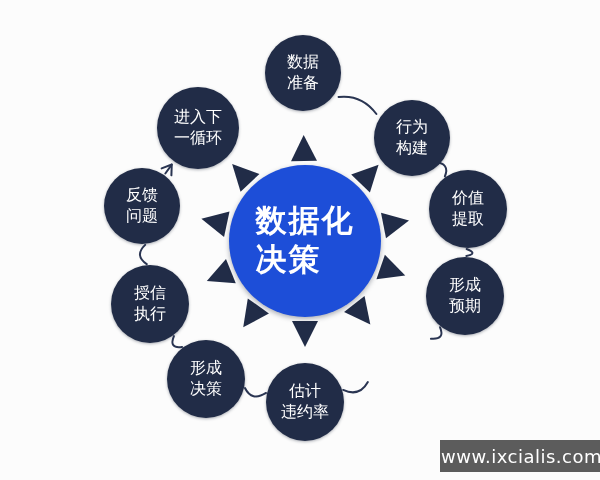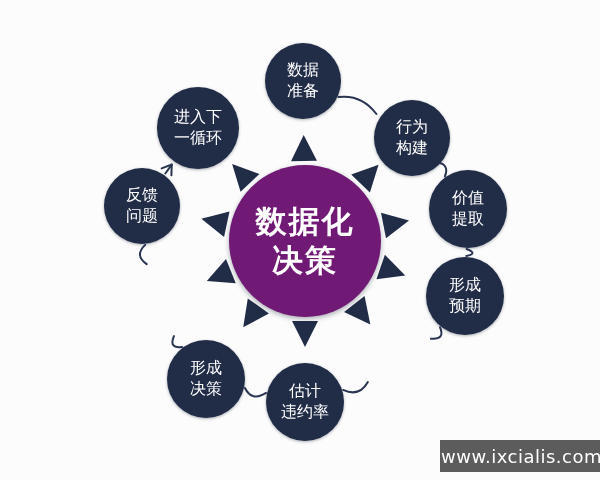--- a/index.html
+++ b/index.html
@@ -28,27 +28,28 @@
     box-shadow: 0 1px 3px rgba(20,28,50,0.35);
   }
   .node .label {
     white-space: pre-line;
     font-size: 16px;
     line-height: 1.3;
   }
   .center-node {
     position: absolute;
     border-radius: 50%;
-    background: #701a75;
+    background: #1d4ed8;
     color: #ffffff;
     display: flex;
     align-items: center;
     justify-content: center;
-    text-align: center;
+    text-align: left;
     box-shadow: 0 2px 5px rgba(20,28,50,0.35);
+    font-family: Liberation Serif, serif;
   }
   .center-node .label {
     white-space: pre-line;
     font-size: 31px;
     font-weight: bold;
     letter-spacing: 2px;
     line-height: 1.25;
   }
   .badge {
     position: absolute;
@@ -90,21 +91,21 @@
       <path d="M 206.8014479060409 280.9129598833511 L 225.99289956603494 259.0797699381757 L 235.7828708581777 283.16620724424115 Z" fill="#212c47"></path>
       <path d="M 201.36225780372675 218.74649707441986 L 229.51203926727058 211.49461431511352 L 224.0536328892981 236.91519258967114 Z" fill="#212c47"></path>
       <path d="M 232.11796246790098 164.03111924180197 L 259.43426837064766 173.97191557949878 L 240.55510893939154 191.8486417666174 Z" fill="#212c47"></path>
     </svg>
 
   <div class="center-node" id="center-node" style="left: 229px; top: 165px; width: 152px; height: 152px;">
     <span class="label">数据化
 决策</span>
   </div>
 
-  <div class="node" id="node-0" style="left: 265px; top: 43px; width: 76px; height: 76px;">
+  <div class="node" id="node-0" style="left: 265px; top: 35px; width: 76px; height: 76px;">
     <span class="label">数据
 准备</span>
   </div>
   <div class="node" id="node-1" style="left: 374px; top: 100px; width: 76px; height: 76px; text-align: right;">
     <span class="label">行为
 构建</span>
   </div>
   <div class="node" id="node-2" style="left: 429px; top: 170px; width: 78px; height: 78px;">
     <span class="label">价值
 提取</span>
@@ -114,20 +115,24 @@
 预期</span>
   </div>
   <div class="node" id="node-5" style="left: 266px; top: 363px; width: 78px; height: 78px; font-family: Liberation Serif, serif;">
     <span class="label">估计
 违约率</span>
   </div>
   <div class="node" id="node-6" style="left: 167px; top: 340px; width: 78px; height: 78px;">
     <span class="label">形成
 决策</span>
   </div>
+  <div class="node" id="node-7" style="left: 111px; top: 265px; width: 78px; height: 78px;">
+    <span class="label">授信
+执行</span>
+  </div>
   <div class="node" id="node-8" style="left: 104px; top: 168px; width: 76px; height: 76px;">
     <span class="label">反馈
 问题</span>
   </div>
   <div class="node" id="node-9" style="left: 157px; top: 87px; width: 82px; height: 82px;">
     <span class="label">进入下
 一循环</span>
   </div>
 
   <div class="badge badge-br">www.ixcialis.com</div>

